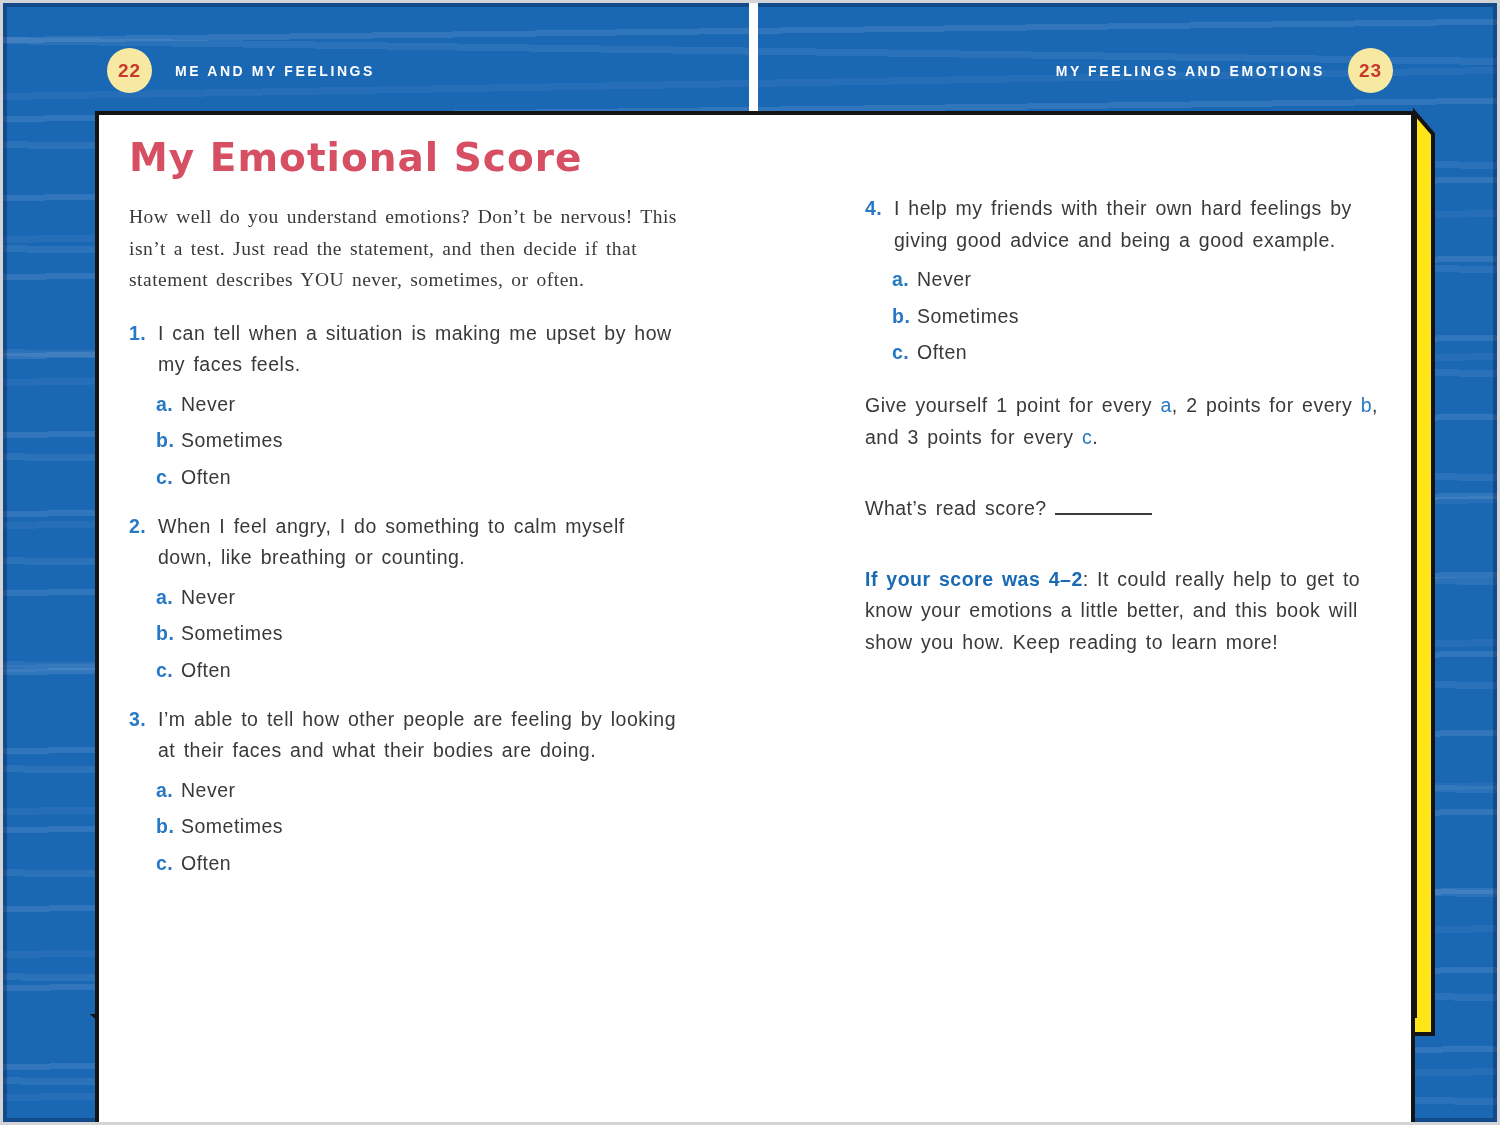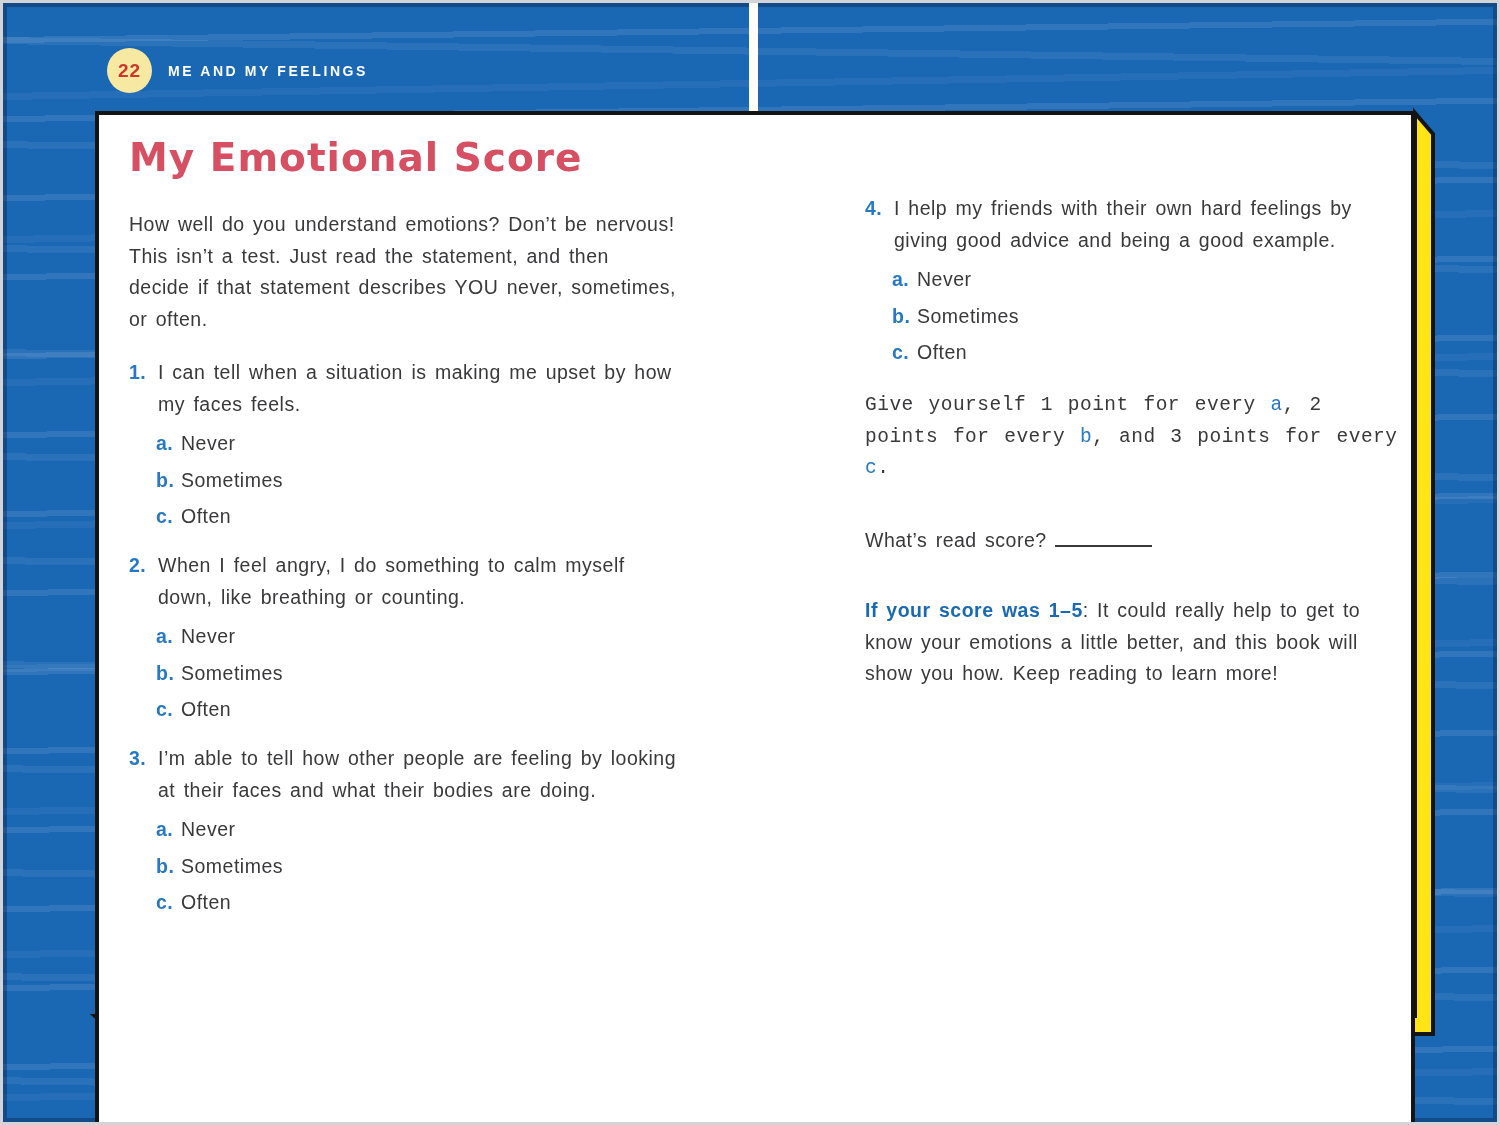--- a/index.html
+++ b/index.html
@@ -15,21 +15,21 @@
     box-shadow: inset 0 0 0 4px rgba(8,24,58,0.35);
     font-family:"Liberation Sans", sans-serif;
   }
   .spine {
     position:absolute; left:746px; top:0; bottom:0; width:9px;
     background:#ffffff; z-index:1;
   }
   .edge-svg { position:absolute; left:0; top:0; z-index:2; }
 
   
-  .hdr { position:absolute; top:45px; display:flex; align-items:center; gap:16px; z-index:2; }
+  .hdr { position:absolute; top:45px; display:flex; align-items:center; gap:23px; z-index:2; }
   .hdr-left { left:104px; }
   .hdr-right { right:104px; }
   .pagenum {
     width:45px; height:45px; border-radius:50%;
     background: var(--circle_yellow, #f7e9a2);
     color: var(--pagenum_red, #c9382e);
     font-weight:bold; font-size:19px; letter-spacing:1px;
     display:flex; align-items:center; justify-content:center;
   }
   .hdr-label {
@@ -47,31 +47,31 @@
     position:absolute; left:30px; top:20px;
     font-family:"DejaVu Sans", sans-serif;
     font-size:39px; font-weight:bold; letter-spacing:1px;
     color: var(--title_pink, #d64f63);
   }
   .col { position:absolute; top:78px; font-size:19.5px; line-height:31.5px;
          color:#39393b; letter-spacing:.5px; word-spacing:2.5px; }
   .col-left  { left:30px;  width:548px; }
   .col-right { left:766px; width:540px; }
 
-  .intro { margin:16px 0 22px 0; }
+  .intro { margin:8px 0 22px 0;font-family:Liberation Serif, serif; }
 
   .question { margin:0 0 20px 0; }
   .q-line { display:flex; }
   .q-num { flex:none; width:29px; color:var(--accent_blue,#2779c5); font-weight:bold; }
   .q-text { flex:1; }
   .options { margin:10px 0 0 27px; }
   .option { display:flex; line-height:27px; margin:0 0 9.5px 0; }
   .opt-letter { flex:none; width:25px; color:var(--accent_blue,#2779c5); font-weight:bold; }
 
-  .scoring { margin-top:24px;font-family:Liberation Mono, monospace; }
+  .scoring { margin-top:24px; }
   .seg-blue { color:var(--accent_blue,#2779c5); }
   .score-line { margin-top:40px; }
   .blank {
     display:inline-block; width:97px; height:1em; margin-left:8px;
     border-bottom:2px solid #3a3a3c; vertical-align:baseline;
   }
   .results { margin-top:39px; }
   .result { margin:0 0 15px 0; }
   .result-lead { color:var(--lead_blue,#1a6ab3); font-weight:bold; }
 </style>
@@ -84,20 +84,24 @@
 
   <svg class="edge-svg" width="1500" height="1125" viewBox="0 0 1500 1125">
     <path d="M1412,110 L1430,131 L1430,1031 L113,1031 L92,1013 L1412,1013 Z" fill="#ffe417" stroke="#141414" stroke-width="4" stroke-linejoin="miter"></path>
   </svg>
 
   <div class="hdr hdr-left">
     <div class="pagenum">22</div>
     <div class="hdr-label">ME AND MY FEELINGS</div>
   </div>
 
+  <div class="hdr hdr-right">
+    <div class="hdr-label">MY FEELINGS AND EMOTIONS</div>
+    <div class="pagenum">23</div>
+  </div>
 
   <div class="card">
 
     <div class="article-title">My Emotional Score</div>
 
     <div class="col col-left">
       <p class="intro">How well do you understand emotions? Don’t be nervous! This isn’t a test. Just read the statement, and then decide if that statement describes YOU never, sometimes, or often.</p>
 
       <div class="question">
         <div class="q-line">
@@ -187,18 +191,18 @@
       </div>
 
       <p class="scoring"><span>Give yourself 1 point for every </span><span class="seg-blue">a</span><span>, 2 points for every </span><span class="seg-blue">b</span><span>, and 3 points for every </span><span class="seg-blue">c</span><span>.</span></p>
 
       <p class="score-line">
         <span>What’s read score?</span><span class="blank"></span>
       </p>
 
       <div class="results">
         <p class="result">
-          <span class="result-lead">If your score was 1–5</span><span>: It could really help to get to know your emotions a little better, and this book will show you how. Keep reading to learn more!</span>
+          <span class="result-lead">If your score was 4–2</span><span>: It could really help to get to know your emotions a little better, and this book will show you how. Keep reading to learn more!</span>
         </p>
       </div>
     </div>
   </div>
 </div>
 
 </body></html>

